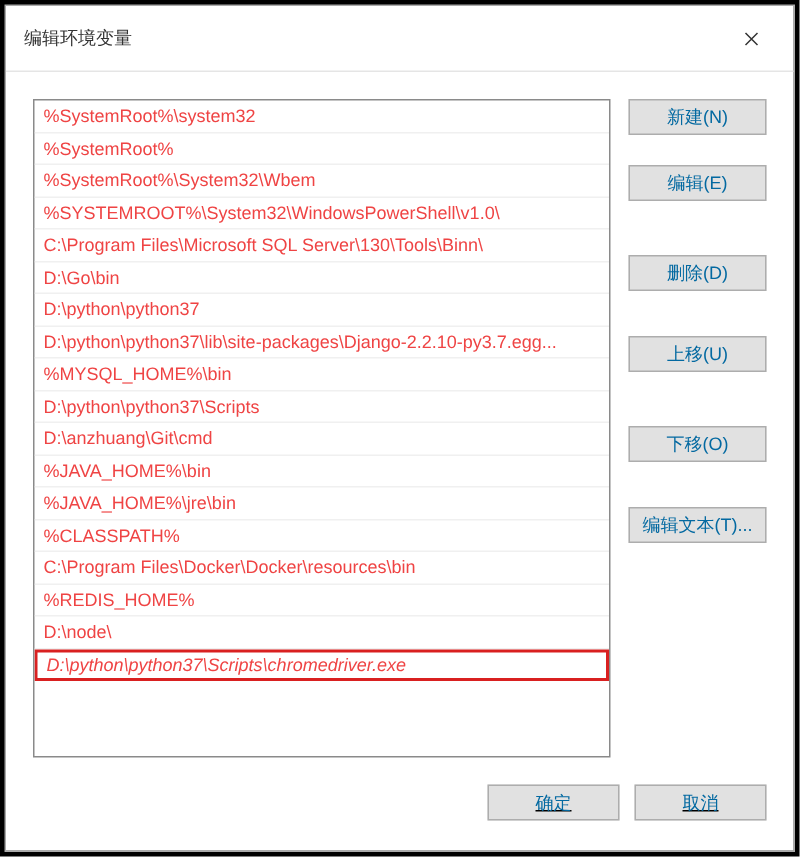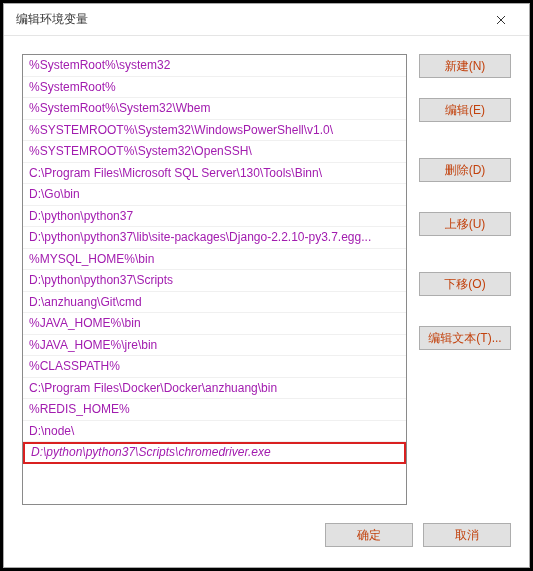--- a/index.html
+++ b/index.html
@@ -1,32 +1,32 @@
 <!DOCTYPE html>
 <html><head>
 <meta charset="utf-8">
 <style>
 * { box-sizing: border-box; margin: 0; padding: 0; }
 body { font-family: "Microsoft YaHei", "Segoe UI", sans-serif; font-size: 12px; background: #000; padding: 3px; }
 .outer { background: #fff; border: 1px solid #aaa; width: 527px; height: 565px; }
 .win { background: #fff; width: 100%; height: 100%; display: flex; flex-direction: column; }
-.titlebar { display: flex; align-items: center; justify-content: space-between; height: 32px; padding: 0 8px 0 12px; border-bottom: 1px solid #e5e5e5; }
+.titlebar { display: flex; align-items: center; justify-content: space-between; height: 44px; padding: 0 8px 0 12px; border-bottom: 1px solid #e5e5e5; }
 .titlebar .title { font-size: 12px; color: #333; }
 .titlebar .close { width: 40px; height: 28px; display: flex; align-items: center; justify-content: center; color: #555; cursor: pointer; }
 .titlebar .close svg { width: 10px; height: 10px; }
 .body { flex: 1; display: flex; padding: 18px 18px 8px 18px; gap: 12px; }
 .listpanel { flex: 1; border: 1px solid #8a8a8a; background: #fff; display: flex; flex-direction: column; overflow: hidden; }
 .listitems { flex: 1; overflow: hidden; }
-.row { height: 21.5px; line-height: 21.5px; padding: 0 6px; font-size: 12px; color: #a21caf; white-space: nowrap; overflow: hidden; text-overflow: ellipsis; border-bottom: 1px solid #f0f0f0; cursor: default; }
+.row { height: 21.5px; line-height: 21.5px; padding: 0 6px; font-size: 12px; color: #ef4444; white-space: nowrap; overflow: hidden; text-overflow: ellipsis; border-bottom: 1px solid #f0f0f0; cursor: default; }
 .row.highlight { border: 2px solid #d92020; line-height: 17px; font-style: italic; }
 .sidebtns { width: 92px; display: flex; flex-direction: column; }
-.btn { height: 24px; border: 1px solid #adadad; background: #e1e1e1; font-size: 12px; color: #c2410c; cursor: pointer; display: flex; align-items: center; justify-content: center; }
+.btn { height: 24px; border: 1px solid #adadad; background: #e1e1e1; font-size: 12px; color: #0369a1; cursor: pointer; display: flex; align-items: center; justify-content: center; }
 .gap-m { margin-bottom: 20px; }
 .gap-l { margin-bottom: 30px; margin-top: 16px; }
-.footer { display: flex; justify-content: flex-end; gap: 10px; padding: 10px 18px 20px 18px; }
+.footer { display: flex; justify-content: flex-end; gap: 10px; padding: 10px 18px 20px 18px; text-decoration: underline; }
 .footer .btn { width: 88px; }
 </style>
 </head>
 <body>
 
 <div class="outer">
 <div class="win">
   <div class="titlebar">
     <span class="title">编辑环境变量</span>
     <div class="close">
@@ -35,32 +35,31 @@
           </svg>
     </div>
   </div>
   <div class="body">
     <div class="listpanel">
       <div class="listitems" id="listitems">
             <div class="row">%SystemRoot%\system32</div>
             <div class="row">%SystemRoot%</div>
             <div class="row">%SystemRoot%\System32\Wbem</div>
             <div class="row">%SYSTEMROOT%\System32\WindowsPowerShell\v1.0\</div>
-            <div class="row">%SYSTEMROOT%\System32\OpenSSH\</div>
             <div class="row">C:\Program Files\Microsoft SQL Server\130\Tools\Binn\</div>
             <div class="row">D:\Go\bin</div>
             <div class="row">D:\python\python37</div>
             <div class="row">D:\python\python37\lib\site-packages\Django-2.2.10-py3.7.egg...</div>
             <div class="row">%MYSQL_HOME%\bin</div>
             <div class="row">D:\python\python37\Scripts</div>
             <div class="row">D:\anzhuang\Git\cmd</div>
             <div class="row">%JAVA_HOME%\bin</div>
             <div class="row">%JAVA_HOME%\jre\bin</div>
             <div class="row">%CLASSPATH%</div>
-            <div class="row">C:\Program Files\Docker\Docker\anzhuang\bin</div>
+            <div class="row">C:\Program Files\Docker\Docker\resources\bin</div>
             <div class="row">%REDIS_HOME%</div>
             <div class="row">D:\node\</div>
             <div class="row highlight">D:\python\python37\Scripts\chromedriver.exe</div>
           </div>
     </div>
     <div class="sidebtns">
       <button class="btn gap-m">新建(N)</button>
       <button class="btn gap-m">编辑(E)</button>
       <button class="btn gap-l">删除(D)</button>
       <button class="btn gap-m">上移(U)</button>

